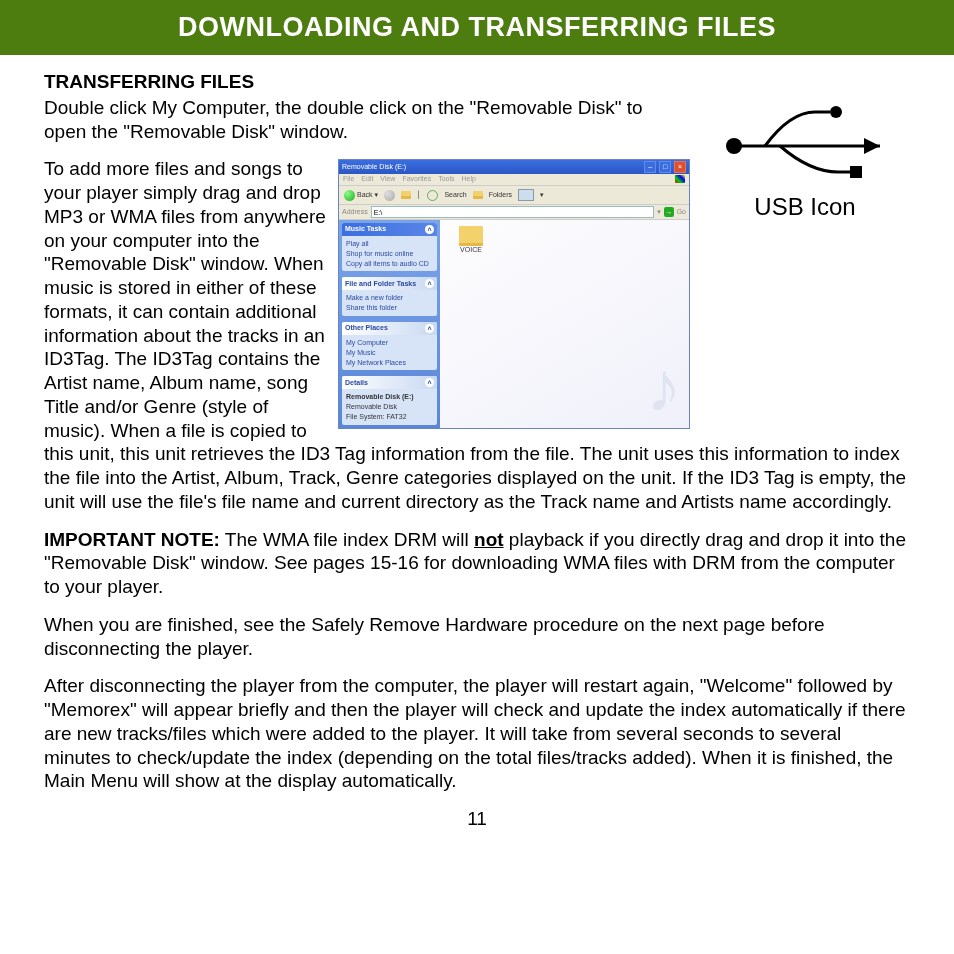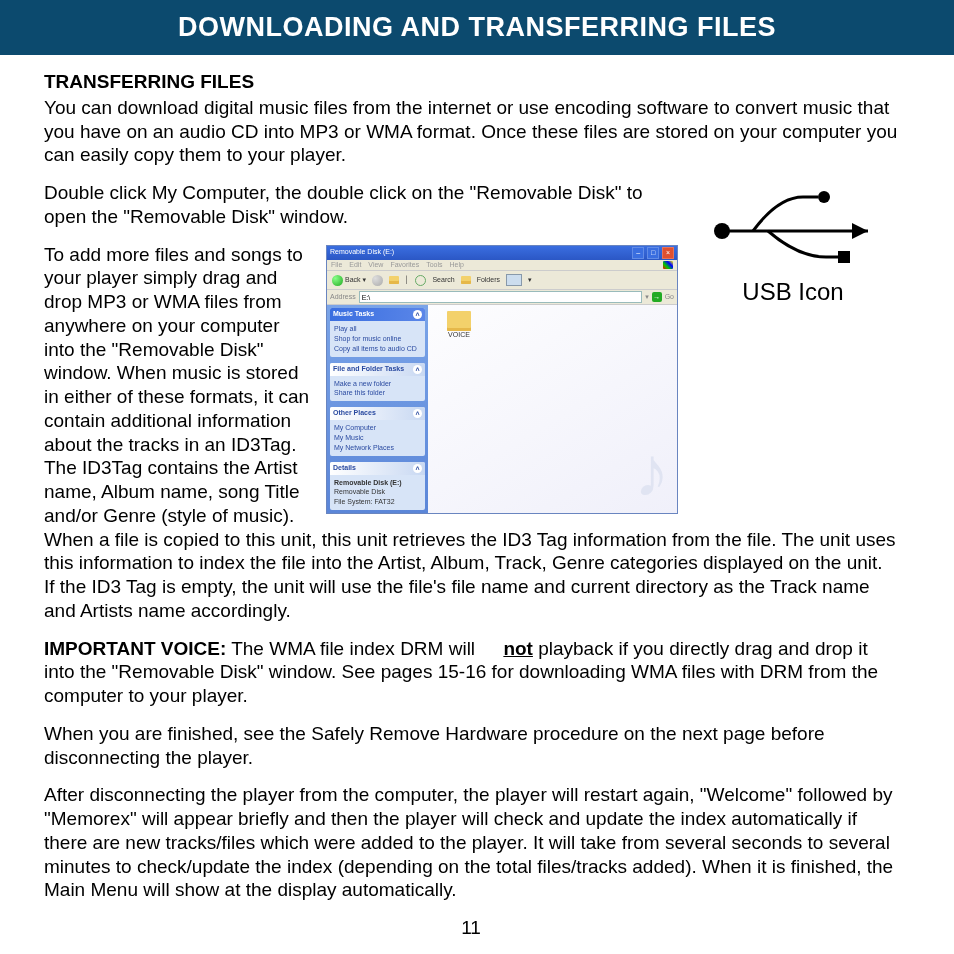--- a/index.html
+++ b/index.html
@@ -7,30 +7,30 @@
     padding: 0;
     font-family: Arial, Helvetica, sans-serif;
     background: #fff;
     width: 954px;
   }
   .page {
     width: 954px;
     padding: 0 0 10px 0;
   }
   .header-bar {
-    background: #0c4a6e;
+    background: #4d7c0f;
     color: #fff;
     text-align: center;
     padding: 12px 0;
     font-weight: bold;
     font-size: 27px;
     letter-spacing: 0.5px;
   }
   .content {
-    padding: 15px 56px 0 44px;
+    padding: 15px 44px 0 44px;
     font-size: 19px;
     line-height: 1.25;
   }
   .section-title {
     font-weight: bold;
     margin: 0 0 2px 0;
   }
   p {
     margin: 0 0 14px 0;
   }
@@ -47,21 +47,21 @@
   .win-figure {
     float: right;
     width: 350px;
     margin: 2px 0 10px 12px;
   }
   .page-num {
     text-align: center;
     font-size: 19px;
     margin-top: 9px;
   }
-  .underline { text-decoration: underline; margin-left: 23px; }
+  .underline { text-decoration: underline; }
   .bold { font-weight: bold; }
 
   
   .xp-window {
     width: 350px;
     border: 1px solid #6985c0;
     font-size: 7px;
     font-family: Tahoma, Arial, sans-serif;
     background: #fff;
   }
@@ -195,21 +195,20 @@
   .clearfix::after { content:""; display:block; clear:both; }
 </style>
 </head>
 <body>
 
 <div class="page">
   <div class="header-bar">DOWNLOADING AND TRANSFERRING FILES</div>
 
   <div class="content clearfix">
     <p class="section-title">TRANSFERRING FILES</p>
-    <p>You can download digital music files from the internet or use encoding software to convert music that you have on an audio CD into MP3 or WMA format. Once these files are stored on your computer you can easily copy them to your player.</p>
 
     <div class="usb-figure">
       <svg width="170" height="80" viewBox="0 0 170 80">
         <circle cx="14" cy="46" r="8" fill="#000"></circle>
         <line x1="14" y1="46" x2="160" y2="46" stroke="#000" stroke-width="3"></line>
         <polygon points="160,46 144,38 144,54" fill="#000"></polygon>
         <path d="M45 46 Q 70 12 95 12 L 110 12" stroke="#000" stroke-width="3" fill="none"></path>
         <circle cx="116" cy="12" r="6" fill="#000"></circle>
         <path d="M60 46 Q 90 72 118 72 L 130 72" stroke="#000" stroke-width="3" fill="none"></path>
         <rect x="130" y="66" width="12" height="12" fill="#000"></rect>
@@ -312,21 +311,21 @@
             </div>
             <div class="xp-note">♪</div>
           </div>
         </div>
       </div>
     </div>
 
     <p>To add more files and songs to your player simply drag and drop MP3 or WMA files from anywhere on your computer into the "Removable Disk" window. When music is stored in either of these formats, it can contain additional information about the tracks in an ID3Tag. The ID3Tag contains the Artist name, Album name, song Title and/or Genre (style of music). When a file is copied to this unit, this unit retrieves the ID3 Tag information from the file. The unit uses this information to index the file into the Artist, Album, Track, Genre categories displayed on the unit. If the ID3 Tag is empty, the unit will use the file's file name and current directory as the Track name and Artists name accordingly.</p>
 
     <p>
-      <span class="bold">IMPORTANT VOICE:</span><span> The WMA file index DRM will </span><span class="bold underline">not</span><span> playback if you directly drag and drop it into the "Removable Disk" window. See pages 15-16 for downloading WMA files with DRM from the computer to your player.</span>
+      <span class="bold">IMPORTANT NOTE:</span><span> The WMA file index DRM will </span><span class="bold underline">not</span><span> playback if you directly drag and drop it into the "Removable Disk" window. See pages 15-16 for downloading WMA files with DRM from the computer to your player.</span>
     </p>
 
     <p>When you are finished, see the Safely Remove Hardware procedure on the next page before disconnecting the player.</p>
     <p>After disconnecting the player from the computer, the player will restart again, "Welcome" followed by "Memorex" will appear briefly and then the player will check and update the index automatically if there are new tracks/files which were added to the player. It will take from several seconds to several minutes to check/update the index (depending on the total files/tracks added). When it is finished, the Main Menu will show at the display automatically.</p>
 
     <div class="page-num">11</div>
   </div>
 </div>
 
 </body></html>

